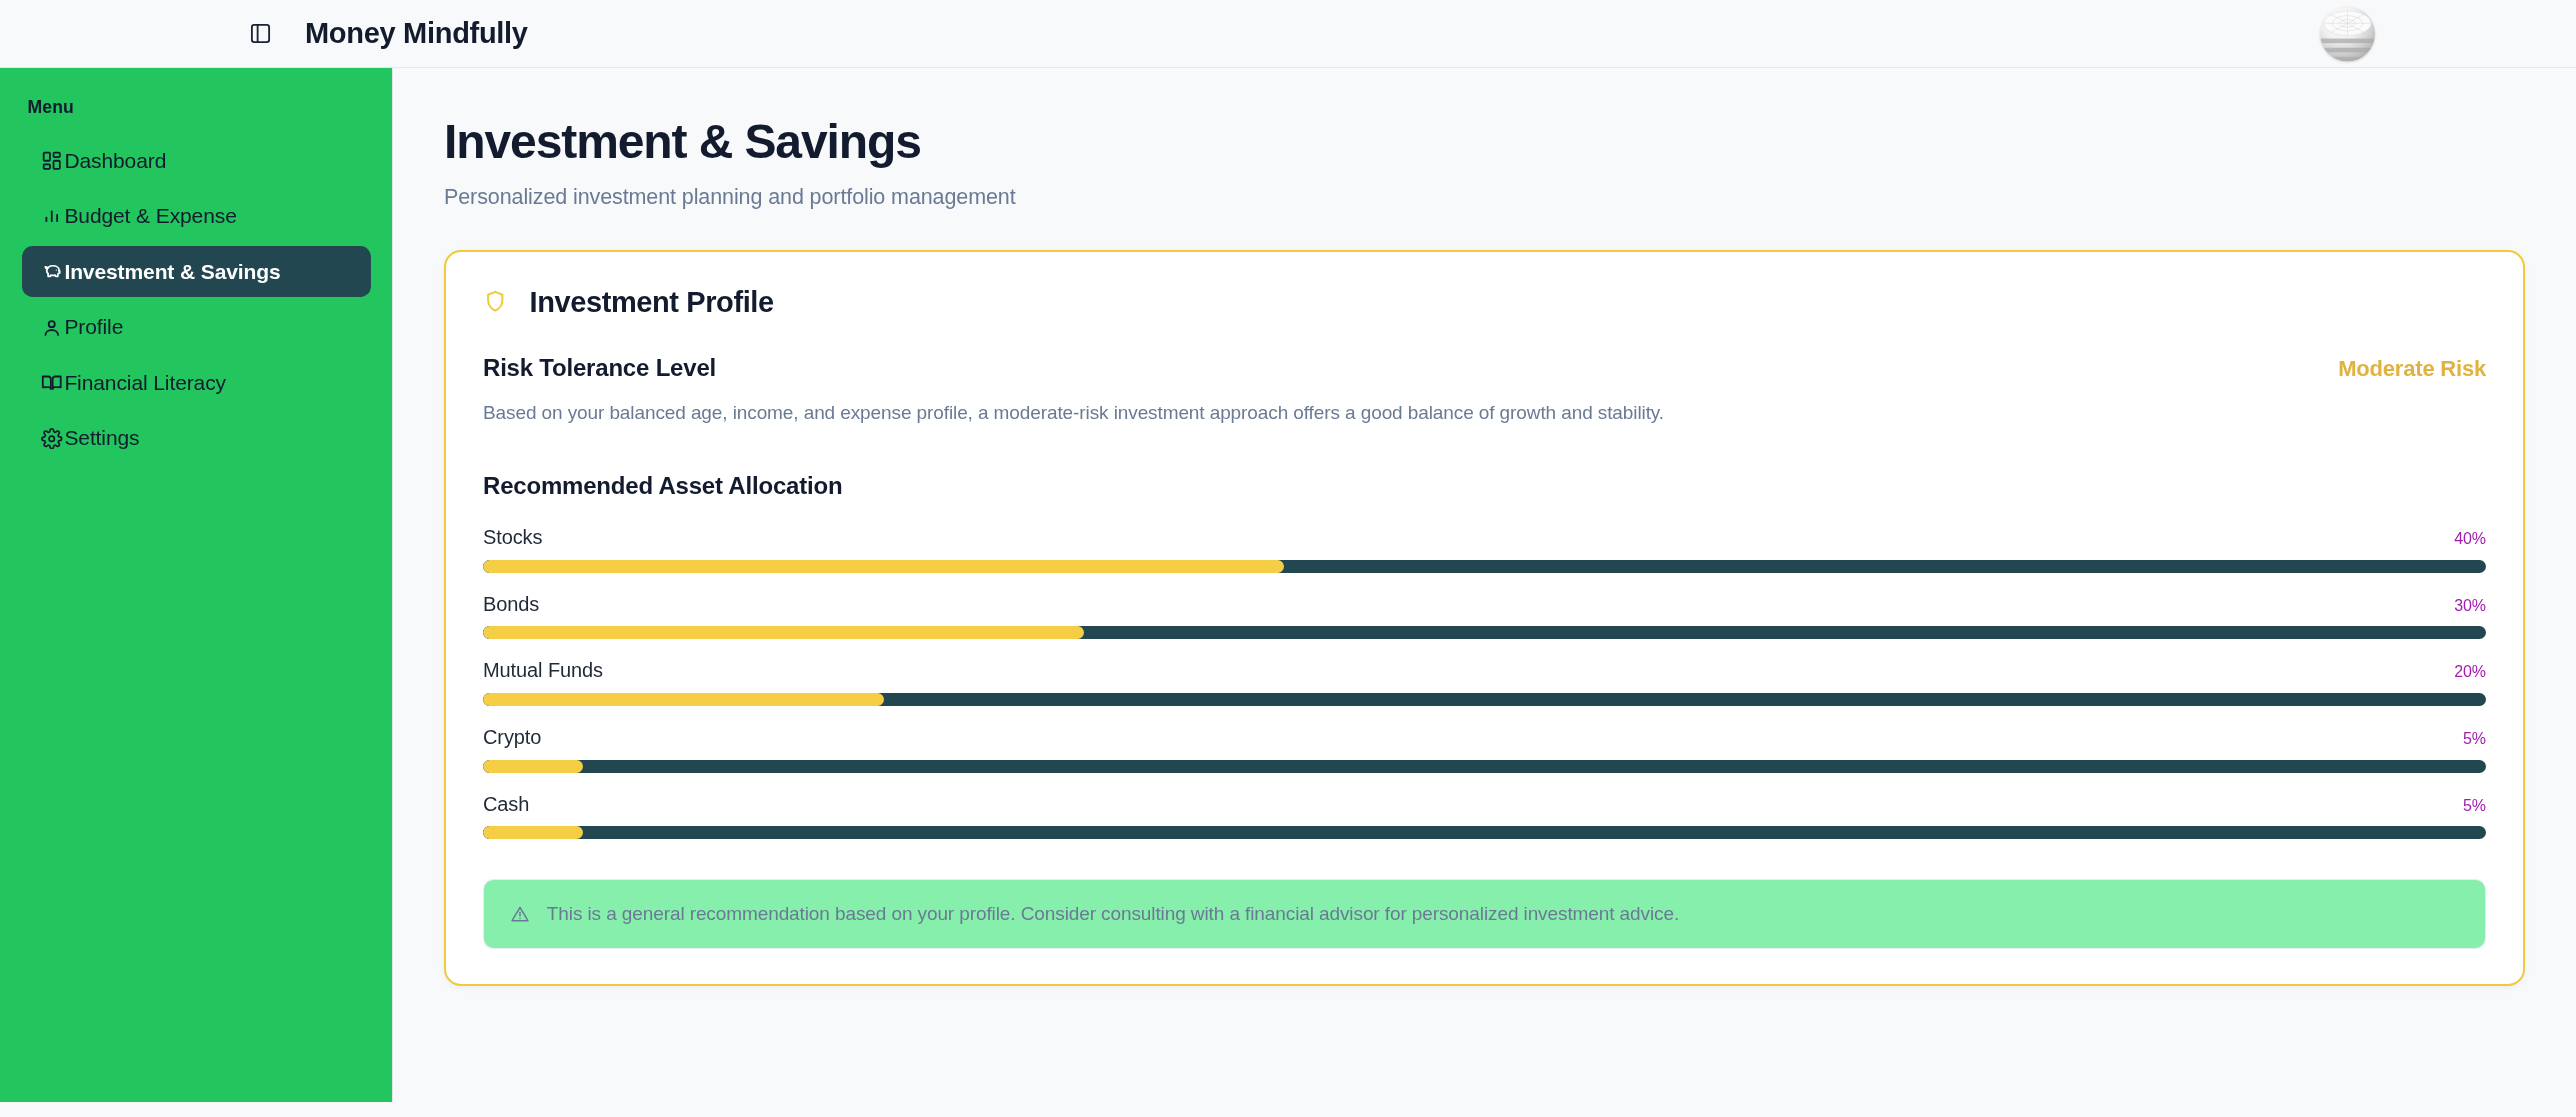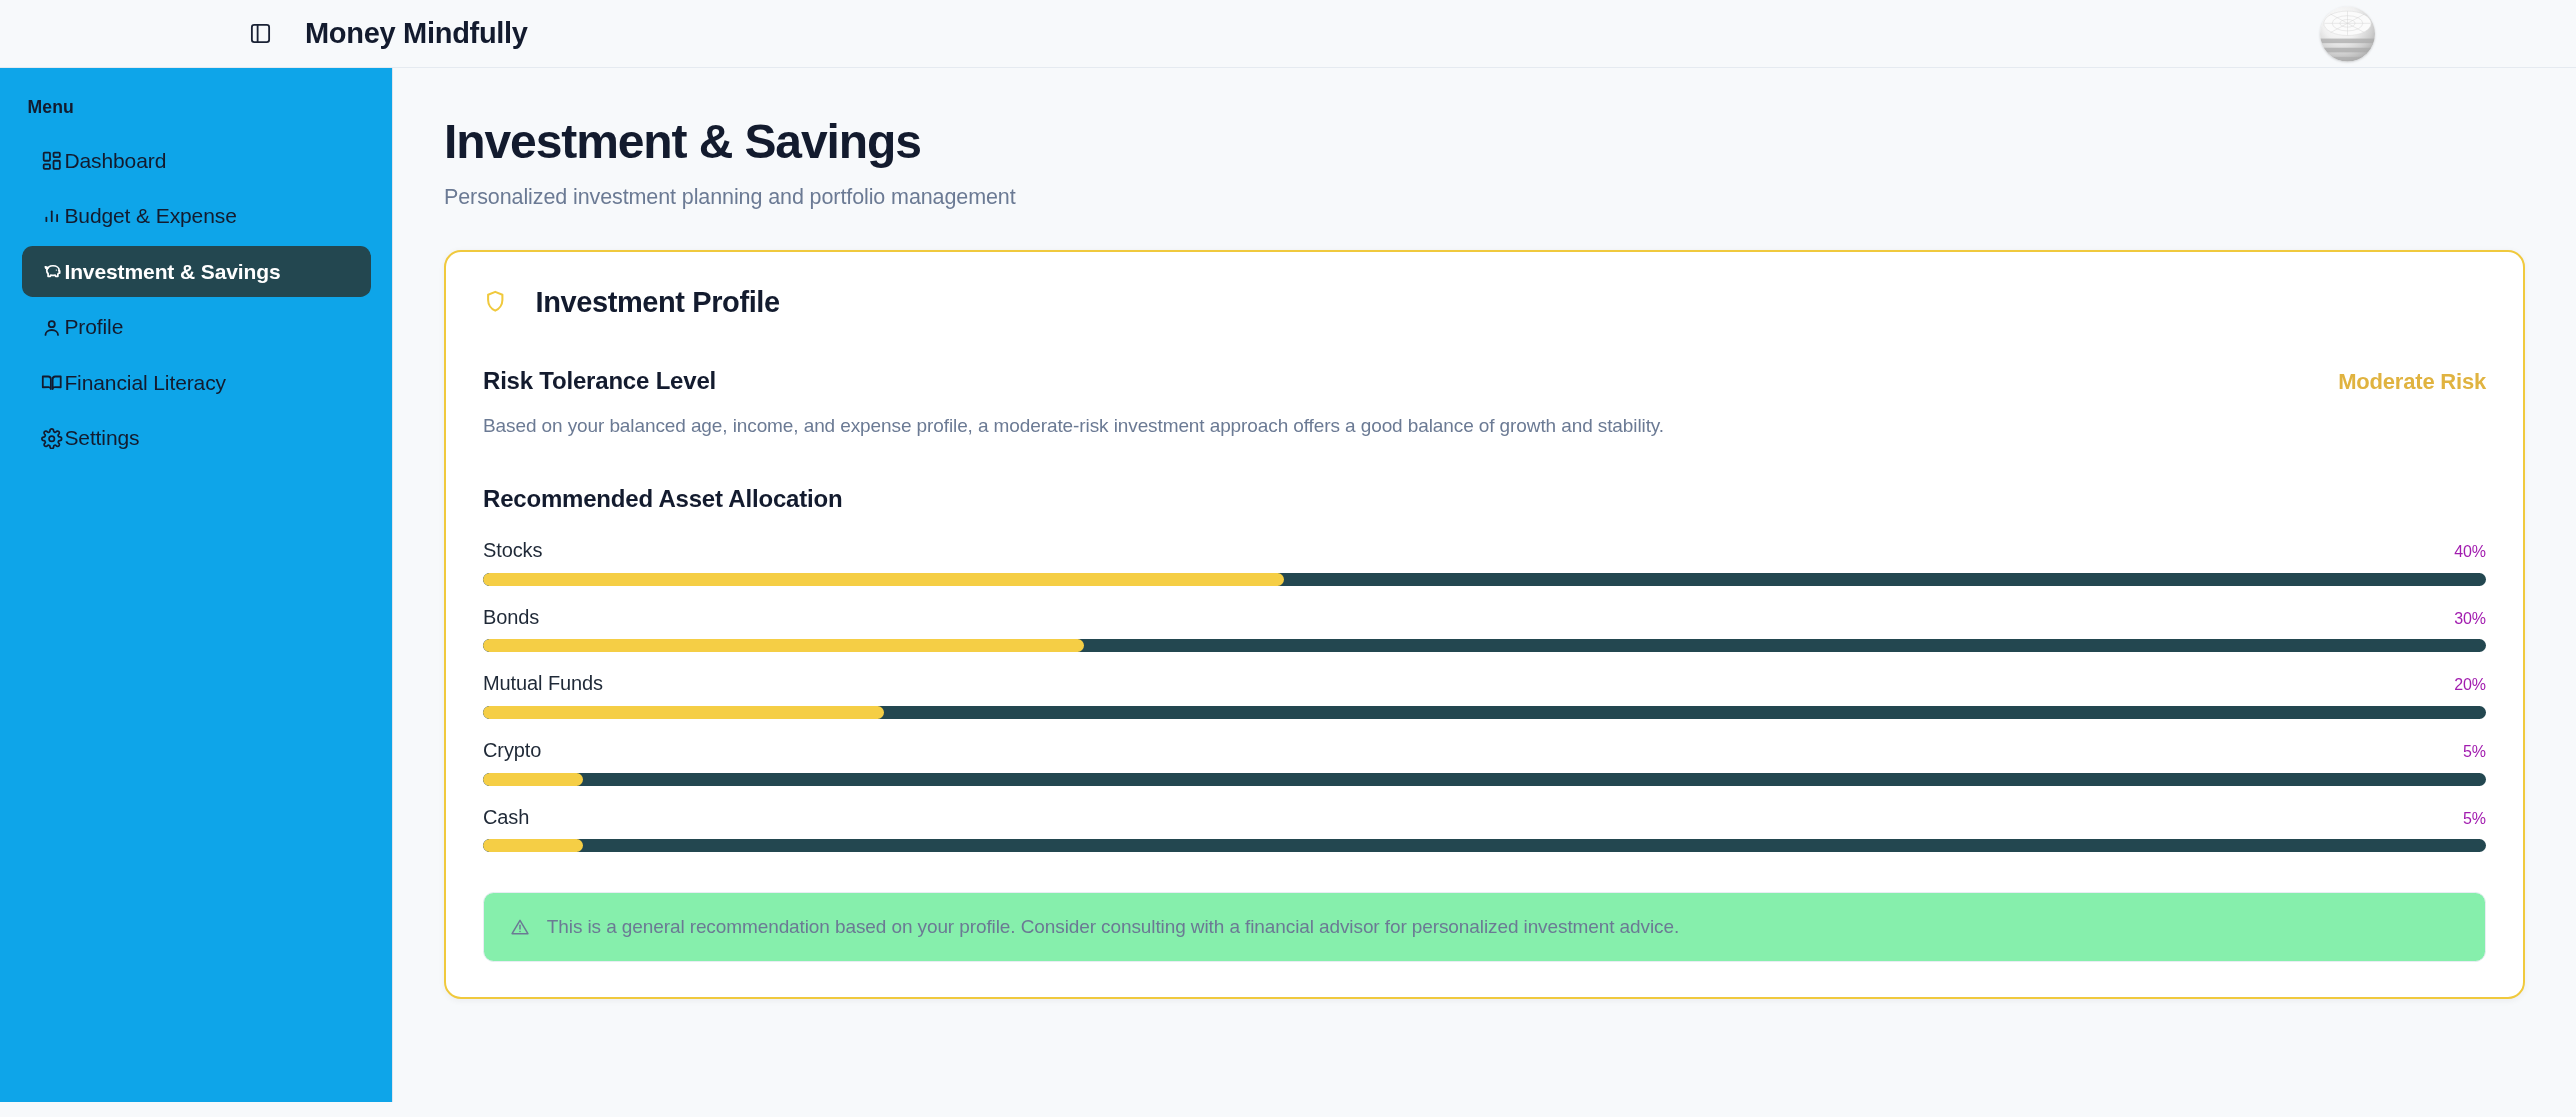--- a/index.html
+++ b/index.html
@@ -68,21 +68,21 @@
   
   .shell {
     display: flex;
     height: calc(1118px - 84px);
   }
 
   
   .sidebar {
     width: 393px;
     flex: 0 0 393px;
-    background: #0ea5e9;
+    background: #22c55e;
     border-right: 1.5px solid #dfe5ed;
     padding: 29px 21.5px 0 21.5px;
   }
 
   .menu-label {
     font-size: 17.6px;
     font-weight: bold;
     color: #131b2e;
     padding: 0 6.1px 17px 6.1px;
     letter-spacing: 0.1px;
@@ -150,22 +150,22 @@
     background: #ffffff;
     border: 2.3px solid #f0c93d;
     border-radius: 17px;
     padding: 34px 37px 35px 37px;
     box-shadow: 0 1.5px 6.1px rgba(16,24,40,0.05);
   }
 
   .card-header {
     display: flex;
     align-items: center;
-    gap: 28px;
-    margin-bottom: 48px;
+    gap: 22px;
+    margin-bottom: 35px;
   }
 
   .card-header-title {
     font-size: 29px;
     font-weight: bold;
     color: #131b2e;
     letter-spacing: -0.4px;
   }
 
   .risk-row {

